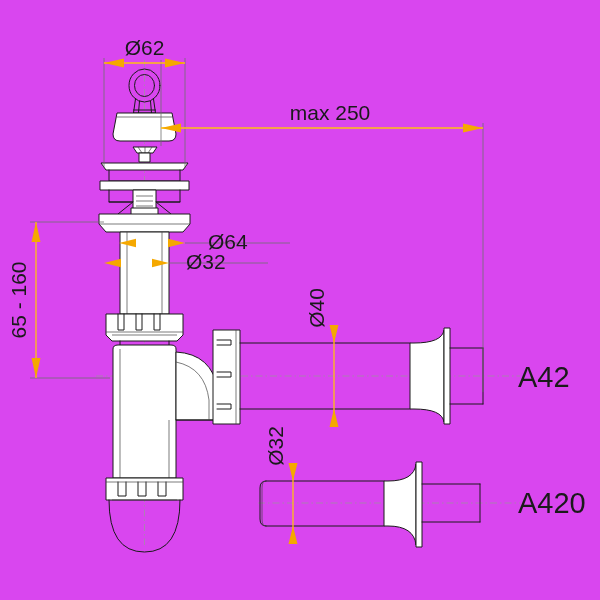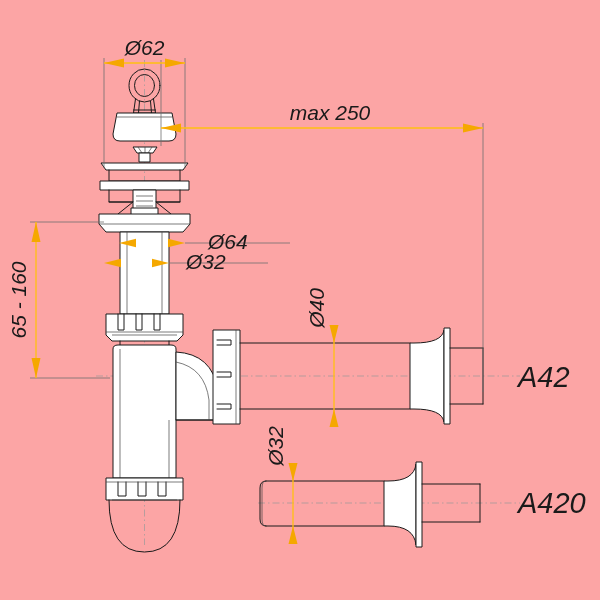--- a/index.html
+++ b/index.html
@@ -11,22 +11,21 @@
   body {
     width: 600px;
     height: 600px;
     font-family: "Liberation Sans", sans-serif;
     overflow: hidden;
   }
   #drawing-root {
     position: relative;
     width: 600px;
     height: 600px;
-    background: #fca5a5;
-    font-style: italic;
+    background: #d946ef;
   }
   svg#tech-drawing {
     display: block;
     width: 600px;
     height: 600px;
   }
   .part-line {
     fill: none;
     stroke: #1a1a1a;
     stroke-width: 1;

